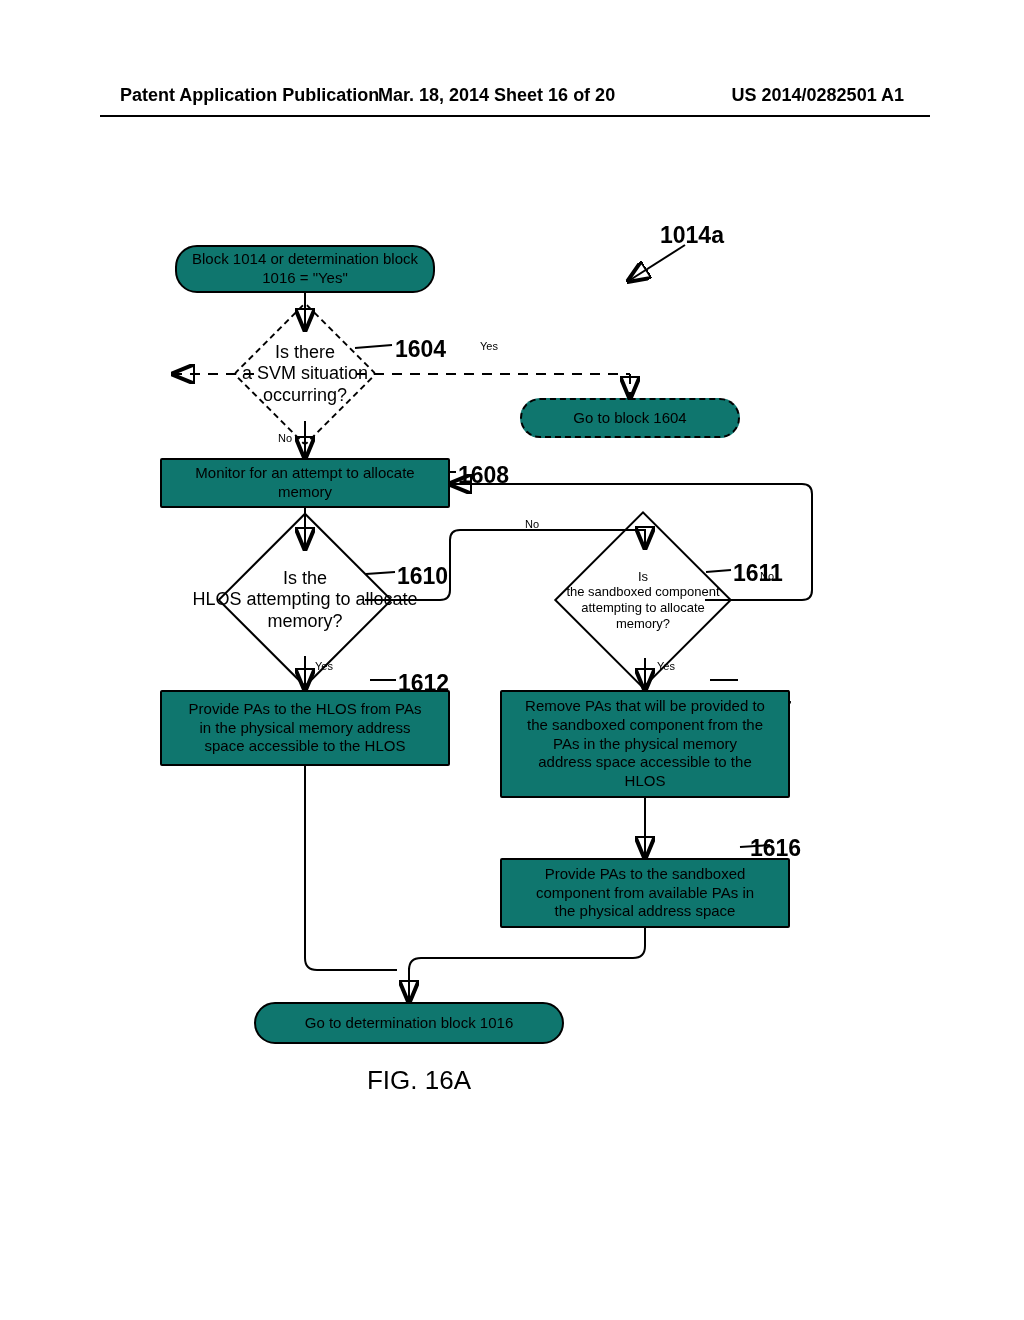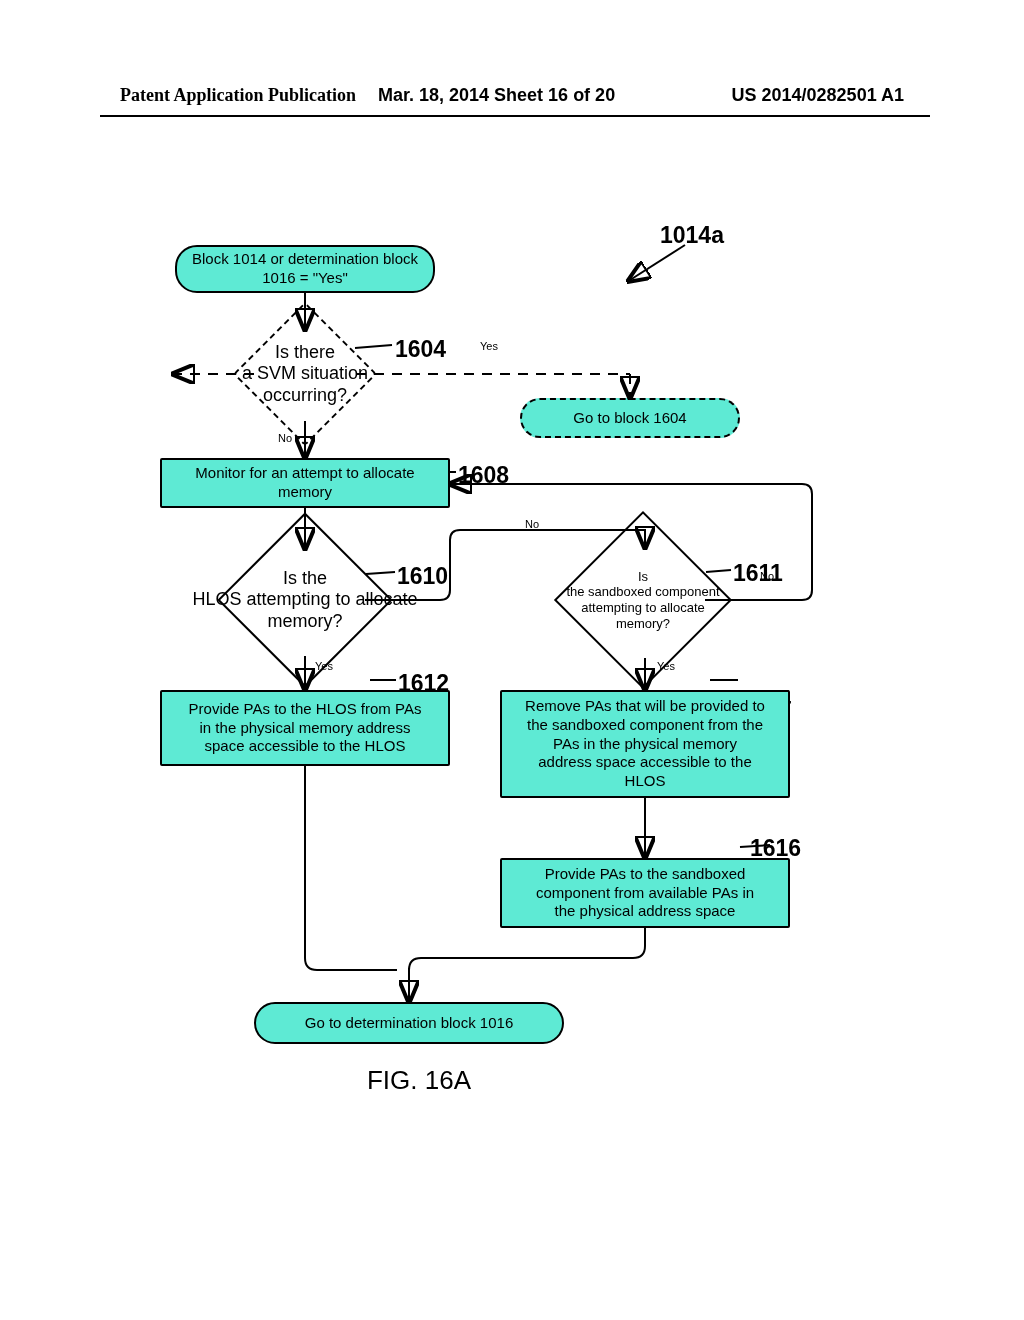--- a/index.html
+++ b/index.html
@@ -16,21 +16,21 @@
     box-sizing: border-box;
   }
   .header {
     position: absolute;
     top: 85px;
     left: 0;
     width: 1024px;
     font-size: 18px;
     font-weight: bold;
   }
-  .header .left  { position: absolute; left: 120px; font-family: Liberation Serif, serif; }
+  .header .left  { position: absolute; left: 120px; }
   .header .mid   { position: absolute; left: 378px; }
   .header .right { position: absolute; right: 120px; text-align: right; }
   .rule {
     position: absolute;
     top: 115px;
     left: 100px;
     width: 830px;
     height: 0;
     border-top: 2px solid #000;
   }
@@ -45,21 +45,21 @@
   .box {
     position: absolute;
     box-sizing: border-box;
     text-align: center;
     display: flex;
     align-items: center;
     justify-content: center;
     font-size: 15px;
     line-height: 1.25;
     padding: 6px 10px;
-    background: #5eead4;
+    background: #0f766e;
   }
   .rounded {
     border: 2px solid #000;
     border-radius: 22px;
   }
   .rect {
     border: 2px solid #000;
     border-radius: 2px;
   }
   .dashed {

